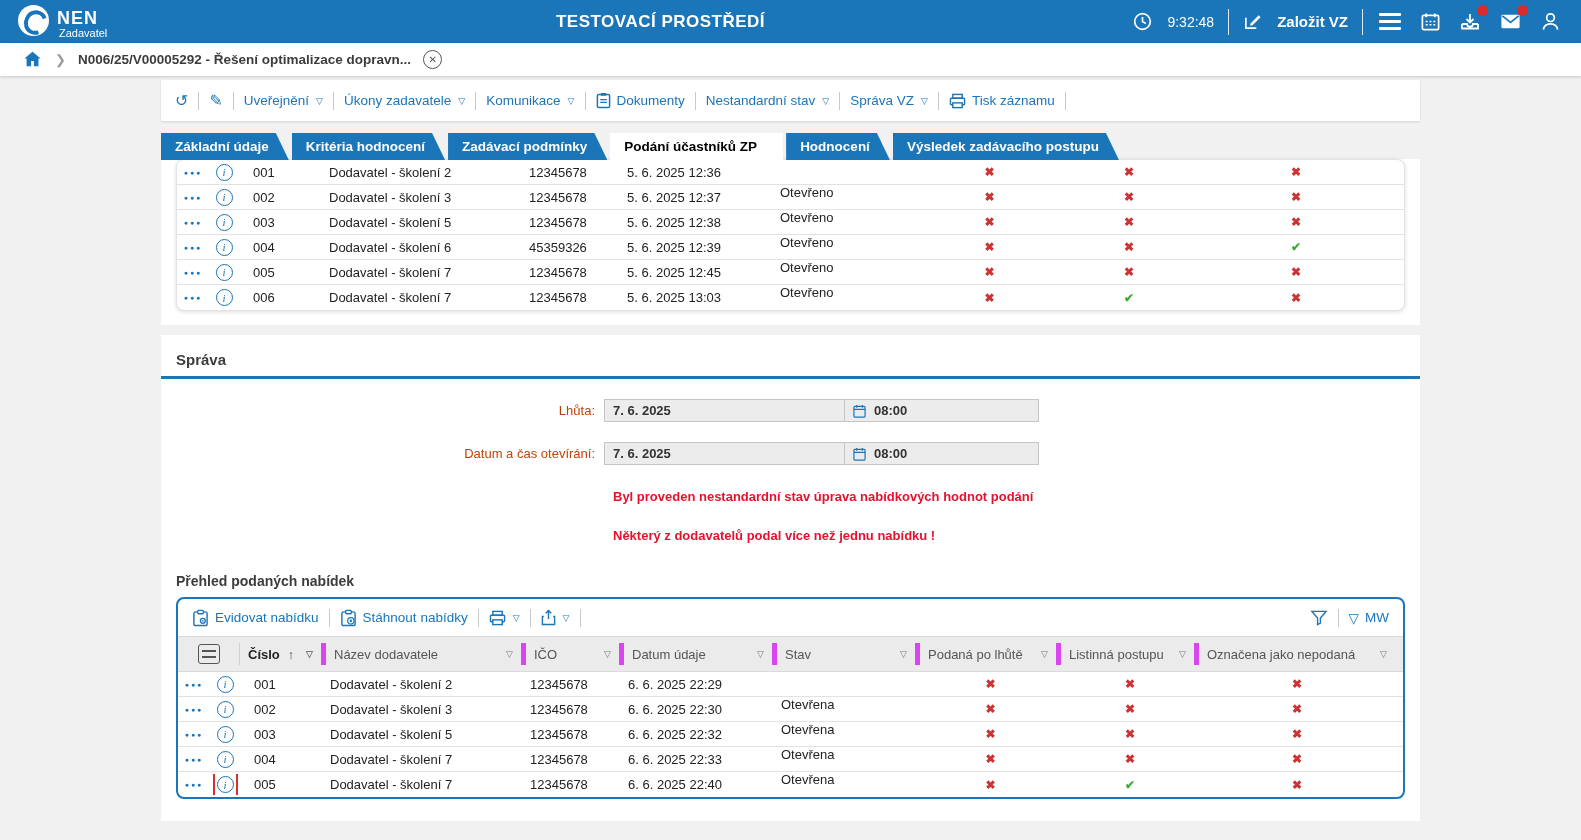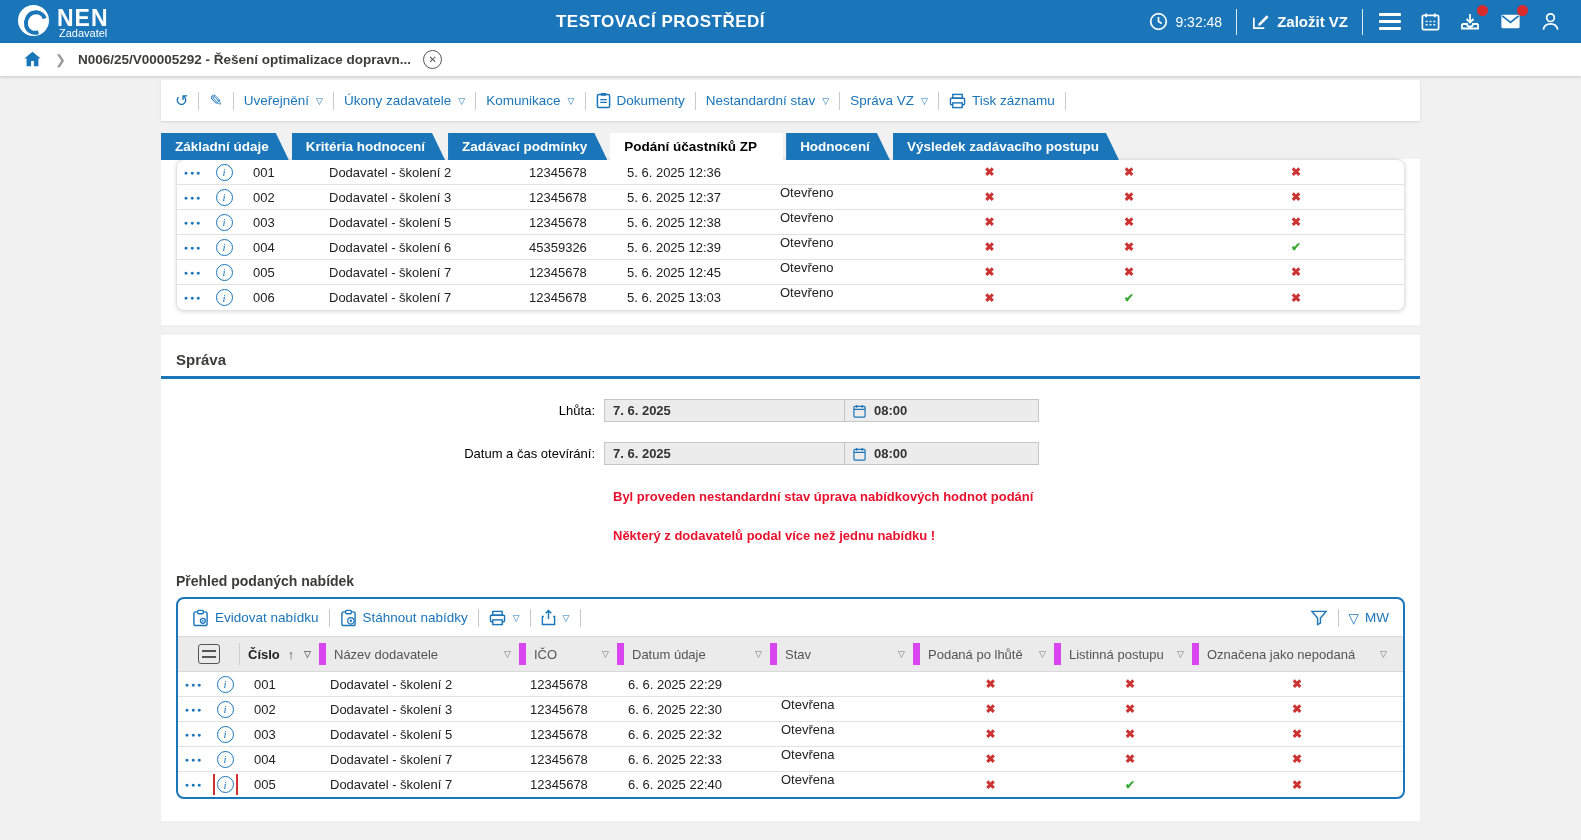--- a/index.html
+++ b/index.html
@@ -4,26 +4,26 @@
 <style>
   * { margin:0; padding:0; box-sizing:border-box; }
   html,body { width:1581px; height:840px; overflow:hidden; }
   body { font-family:"Liberation Sans", sans-serif; background:#f1f1f1; color:#333; font-size:13px; }
 
   
   .topbar { position:relative; height:43px; background:#1a75b9; color:#fff; display:flex; align-items:center; padding:0 18px; }
   .logo-wrap { display:flex; align-items:flex-start; gap:8px; }
   .logo-circle { width:31px; height:31px; border-radius:50%; background:#fff; position:relative; }
   .logo-circle::before { content:""; position:absolute; left:6px; top:5px; width:15px; height:17px; border:4px solid #1a75b9; border-radius:50%; border-right-color:transparent; transform:rotate(25deg); }
-  .logo-text { font-size:23px; font-weight:bold; letter-spacing:1px; line-height:26px;text-align:center; }
+  .logo-text { font-size:18px; font-weight:bold; letter-spacing:1px; line-height:26px; }
   .logo-sub { font-size:11px; margin-top:-4px; margin-left:2px; }
   .env-title { position:absolute; left:0; right:260px; text-align:center; font-size:17px; font-weight:bold; letter-spacing:.5px; pointer-events:none; }
   .topbar-right { margin-left:auto; display:flex; align-items:center; gap:14px; }
   .tb-sep { width:1px; height:26px; background:rgba(255,255,255,.85); }
-  .tb-item { display:flex; align-items:center; gap:7px; font-size:14px; }
+  .tb-item { display:flex; align-items:center; gap:15px; font-size:14px; }
   .tb-item.bold { font-weight:bold; font-size:15px; }
   .icon-btn { position:relative; display:flex; align-items:center; justify-content:center; width:26px; height:26px; }
   .dot { position:absolute; top:-4px; right:-5px; width:11px; height:11px; border-radius:50%; background:#d92b2b; }
   .hamburger { display:flex; flex-direction:column; gap:4px; }
   .hamburger span { display:block; width:22px; height:3px; background:#fff; border-radius:1px; }
 
   
   .crumbbar { height:33px; background:#fff; display:flex; align-items:center; gap:12px; padding:0 22px; box-shadow:0 1px 3px rgba(0,0,0,.18); position:relative; z-index:5; }
   .crumb-chevron { color:#9a9a9a; font-size:13px; }
   .crumb-label { font-weight:bold; color:#3c3c3b; font-size:13.5px; }
@@ -68,35 +68,35 @@
   .info-wrap.boxed { outline:2px solid #d32f2f; }
   .flag { font-size:12px; font-weight:bold; }
   .flag.no { color:#cc3333; }
   .flag.ok { color:#3ba935; }
 
   
   .section { margin-top:10px; padding-bottom:6px; }
   .sec-title { font-size:15px; font-weight:bold; color:#3c3c3b; padding:16px 15px 8px 15px; }
   .sec-rule { height:3px; background:#1a75b9; margin:0 0 0 0; }
   .formrow { display:flex; align-items:center; margin-top:20px; }
-  .flabel { width:443px; text-align:right; color:#000000; padding-right:9px; font-size:13px; }
+  .flabel { width:443px; text-align:right; color:#c2410c; padding-right:9px; font-size:13px; }
   .fieldbar { display:flex; }
   .fld { background:#ececec; border:1px solid #c5c5c5; height:23px; display:flex; align-items:center; padding:0 8px; font-weight:bold; color:#333; font-size:13px; }
   .fld.date { width:240px; border-right:none; }
   .fld.time { width:195px; gap:8px; }
   .btn-outline { display:block; width:435px; margin:22px 0 0 452px; height:24px; background:#fff; border:1px solid #9ec7e8; border-radius:11px; color:#1a75b9; font-size:13px; text-align:center; line-height:22px; cursor:pointer; }
   .warn { color:#e8112d; font-weight:bold; font-size:13px; margin:24px 0 0 452px; }
   .sub-title { font-size:14px; font-weight:bold; color:#3c3c3b; margin:30px 0 8px 15px; }
 
   
   .ptoolbar { display:flex; align-items:center; gap:10px; padding:0 14px; height:37px; color:#1a75b9; }
   .ptb-right { margin-left:auto; display:flex; align-items:center; gap:10px; }
   .mw { font-size:13.5px; color:#1a75b9; display:flex; gap:6px; align-items:center; }
   .thead { display:flex; align-items:center; height:36px; background:#ebebeb; border-top:1px solid #d9d9d9; border-bottom:1px solid #d9d9d9; color:#555; font-size:13px; }
-  .th { display:flex; align-items:center; justify-content:space-between; padding:0 8px; height:22px; border-right:7px solid #d946ef; }
+  .th { display:flex; align-items:center; justify-content:space-between; padding:0 8px; height:22px; border-right:5px solid #d946ef; }
   .th:last-child { border-right:none; }
   .th .dd { color:#777; font-size:9px; }
   .th-icon { width:62px; justify-content:center; border-right:1px solid #cfcfcf; }
   .th-num { width:86px; color:#222; font-weight:bold; }
   .sort-arrow { font-size:13px; color:#444; margin-left:4px; margin-right:auto; padding-left:4px; }
   .colset { width:22px; height:20px; border:1.5px solid #555; border-radius:3px; position:relative; }
   .colset::before, .colset::after { content:""; position:absolute; left:3px; right:3px; height:2px; background:#555; }
   .colset::before { top:5px; } .colset::after { bottom:5px; }
   svg.ic { display:block; }
 </style>

